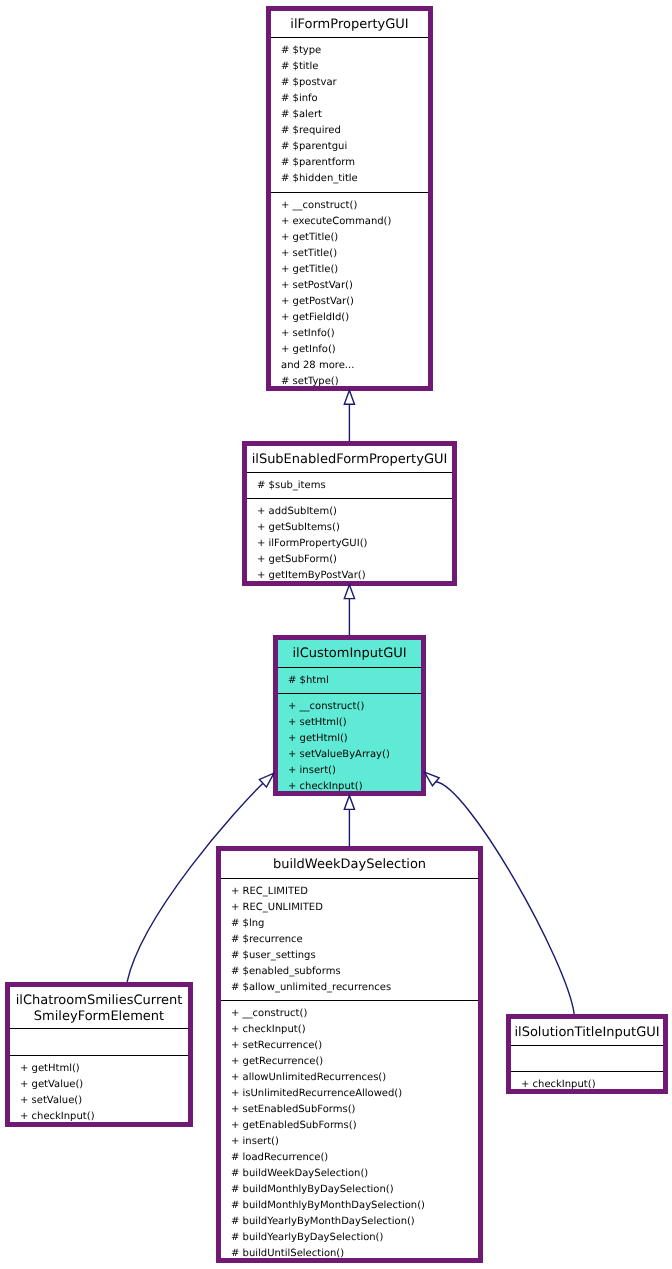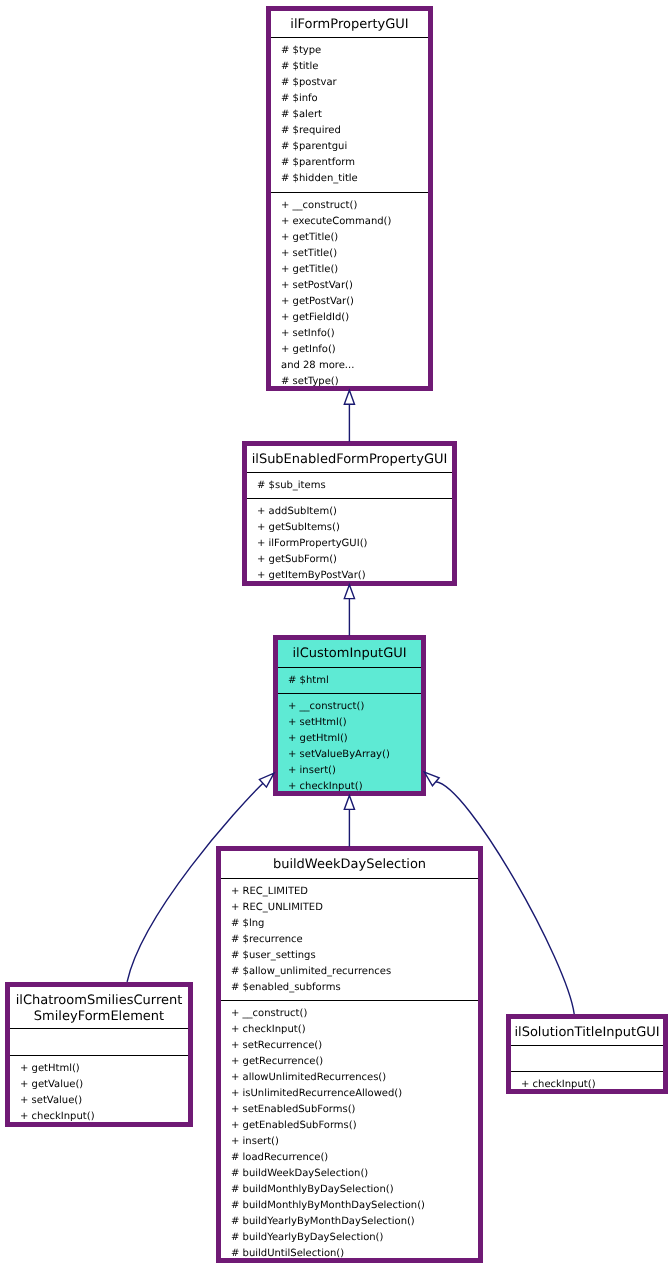--- a/index.html
+++ b/index.html
@@ -128,22 +128,22 @@
     <div class="sec tsec" style="height:27px">
       <div class="title">buildWeekDaySelection</div>
     </div>
     <div class="sec" style="height:122px">
       <div class="rows">
         <div class="row">+ REC_LIMITED</div>
         <div class="row">+ REC_UNLIMITED</div>
         <div class="row"># $lng</div>
         <div class="row"># $recurrence</div>
         <div class="row"># $user_settings</div>
+        <div class="row"># $enabled_subforms</div>
         <div class="row"># $allow_unlimited_recurrences</div>
-        <div class="row"># $enabled_subforms</div>
       </div>
     </div>
     <div class="sec" style="height:264px">
       <div class="rows">
         <div class="row">+ __construct()</div>
         <div class="row">+ checkInput()</div>
         <div class="row">+ setRecurrence()</div>
         <div class="row">+ getRecurrence()</div>
         <div class="row">+ allowUnlimitedRecurrences()</div>
         <div class="row">+ isUnlimitedRecurrenceAllowed()</div>

